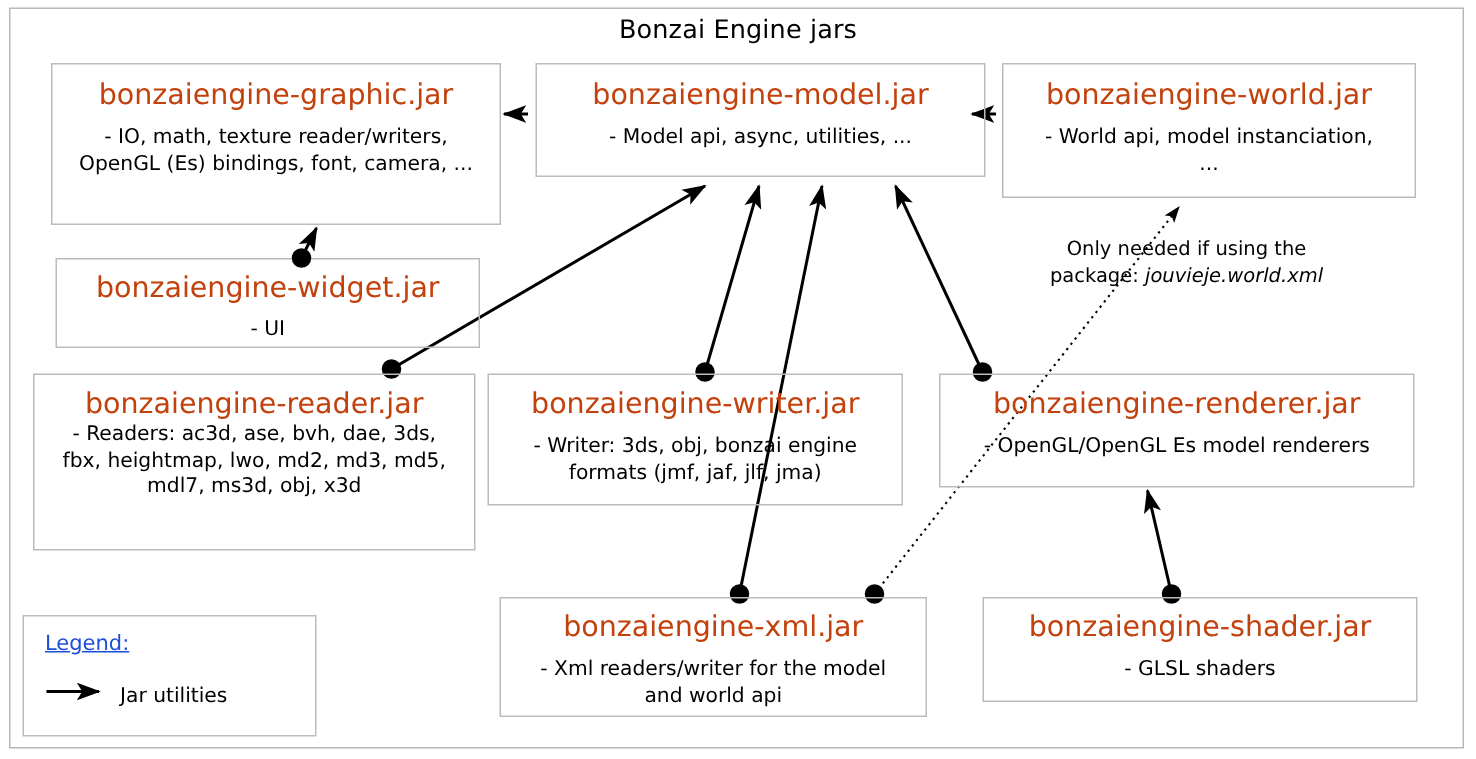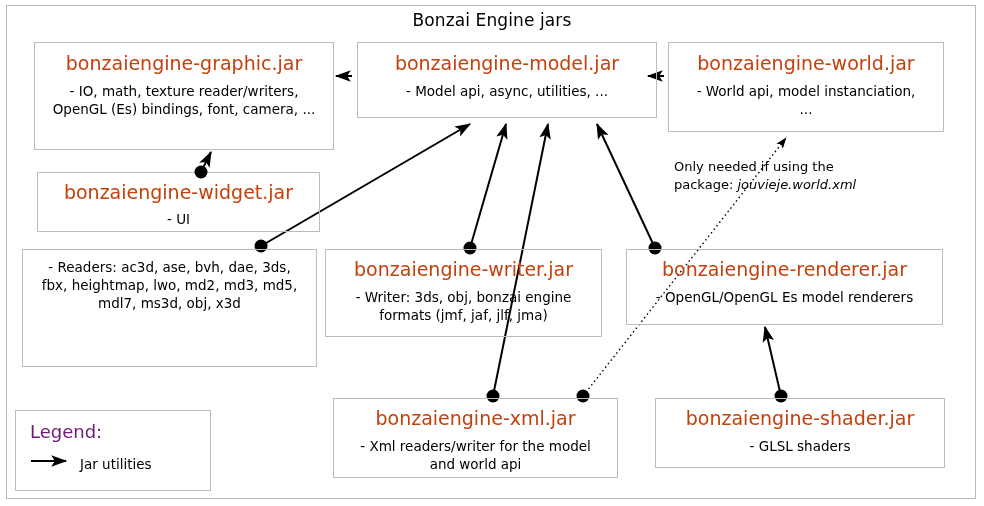--- a/index.html
+++ b/index.html
@@ -71,40 +71,41 @@
     width: 984px;
     height: 506px;
     z-index: 5;
     pointer-events: none;
   }
   .note {
     position: absolute;
     font-size: 13px;
     line-height: 1.35;
     color: #000;
-    text-align: left;
+    text-align: center;
     z-index: 4;
   }
   .note .pkg { font-style: italic; }
   #legend-box {
     position: absolute;
     left: 15px;
     top: 410px;
     width: 196px;
     height: 81px;
     border: 1px solid #bcbcbc;
     box-sizing: border-box;
     z-index: 3;
   }
   #legend-title {
     position: absolute;
     left: 14px;
     top: 10px;
-    font-size: 18px;
-    color: #701a75;
+    font-size: 14px;
+    text-decoration: underline;
+    color: #1d4ed8;
   }
   #legend-label {
     position: absolute;
     left: 64px;
     top: 45px;
     font-size: 13.5px;
     color: #000;
   }
   #legend-arrow {
     position: absolute;
@@ -183,20 +184,21 @@
     <div class="node-title">bonzaiengine-world.jar</div>
     <div class="node-desc" style="margin-top:8px; padding:0 26px;">- World api, model instanciation, ...</div>
   </div>
 
   <div class="node" style="left:37px; top:172px; width:283px; height:60px; padding-top:9px;">
     <div class="node-title">bonzaiengine-widget.jar</div>
     <div class="node-desc" style="margin-top:7px; padding:0 8px;">- UI</div>
   </div>
 
   <div class="node" style="left:22px; top:249px; width:295px; height:118px; padding-top:9px;">
+    <div class="node-title">bonzaiengine-reader.jar</div>
     <div class="node-desc" style="margin-top:0; padding:0 18px;">- Readers: ac3d, ase, bvh, dae, 3ds, fbx, heightmap, lwo, md2, md3, md5, mdl7, ms3d, obj, x3d</div>
   </div>
 
   <div class="node" style="left:325px; top:249px; width:277px; height:88px; padding-top:9px;">
     <div class="node-title">bonzaiengine-writer.jar</div>
     <div class="node-desc" style="margin-top:8px; padding:0 16px;">- Writer: 3ds, obj, bonzai engine formats (jmf, jaf, jlf, jma)</div>
   </div>
 
   <div class="node" style="left:626px; top:249px; width:317px; height:76px; padding-top:9px;">
     <div class="node-title">bonzaiengine-renderer.jar</div>

